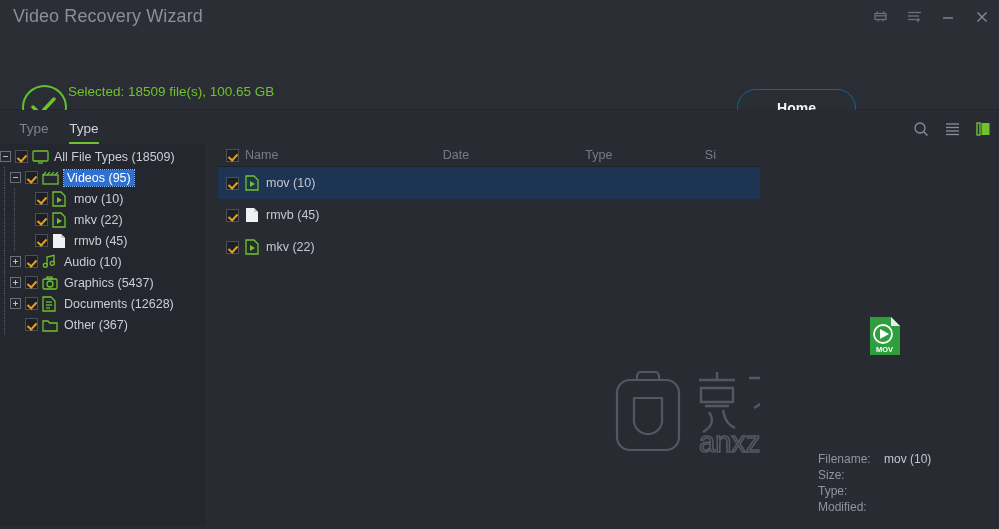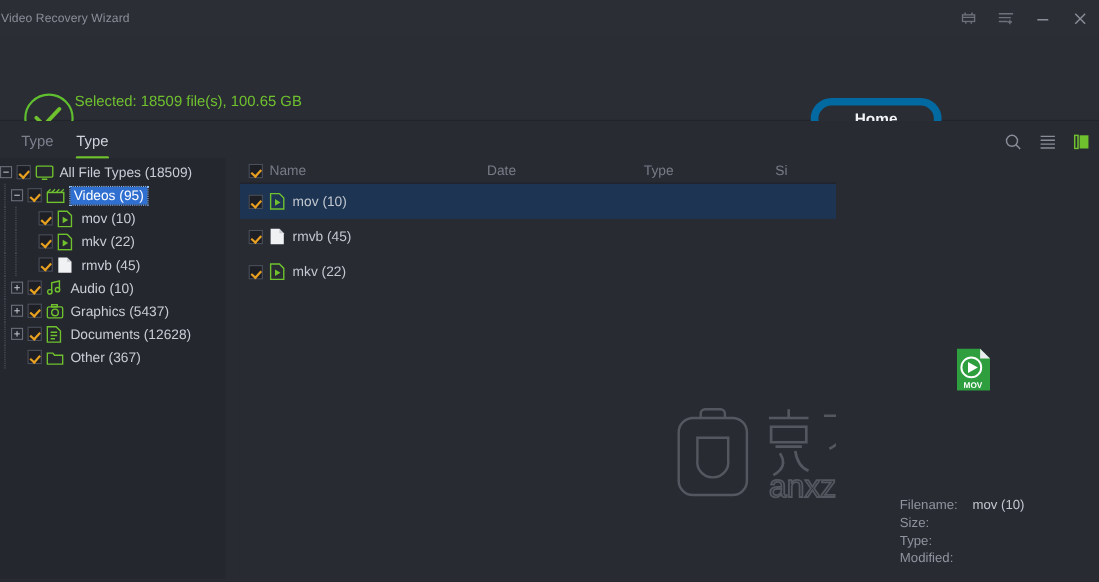--- a/index.html
+++ b/index.html
@@ -15,22 +15,22 @@
     background: #292b33;
   }
 
   
   .titlebar {
     position: absolute; left: 0; top: 0; width: 999px; height: 33px;
     background: #2c2e36;
     display: flex; align-items: center;
   }
   .titlebar-title {
-    margin-left: 1px;
-    font-size: 11px;
+    margin-left: 13px;
+    font-size: 18px;
     color: #8b8e99;
     letter-spacing: .1px;
   }
   .titlebar-ctrls {
     position: absolute; right: 0; top: 0; height: 33px;
     display: flex; align-items: center;
   }
   .tb-btn {
     width: 34px; height: 33px;
     display: flex; align-items: center; justify-content: center;
@@ -61,21 +61,21 @@
   }
   .banner-line2 .deep-scan {
     color: #e8962a;
     text-decoration: underline;
     padding: 0 2px;
     cursor: pointer;
   }
   .btn-home {
     position: absolute; left: 737px; top: 56px;
     width: 119px; height: 38px;
-    border: 7px solid #0369a1;
+    border: 1px solid #0369a1;
     border-radius: 19px;
     background: #2b2d35;
     color: #f2f3f6;
     font-size: 14px; font-weight: bold;
     display: flex; align-items: center; justify-content: center;
     cursor: pointer;
   }
   .btn-recover {
     position: absolute; left: 864px; top: 56px;
     width: 117px; height: 38px;

